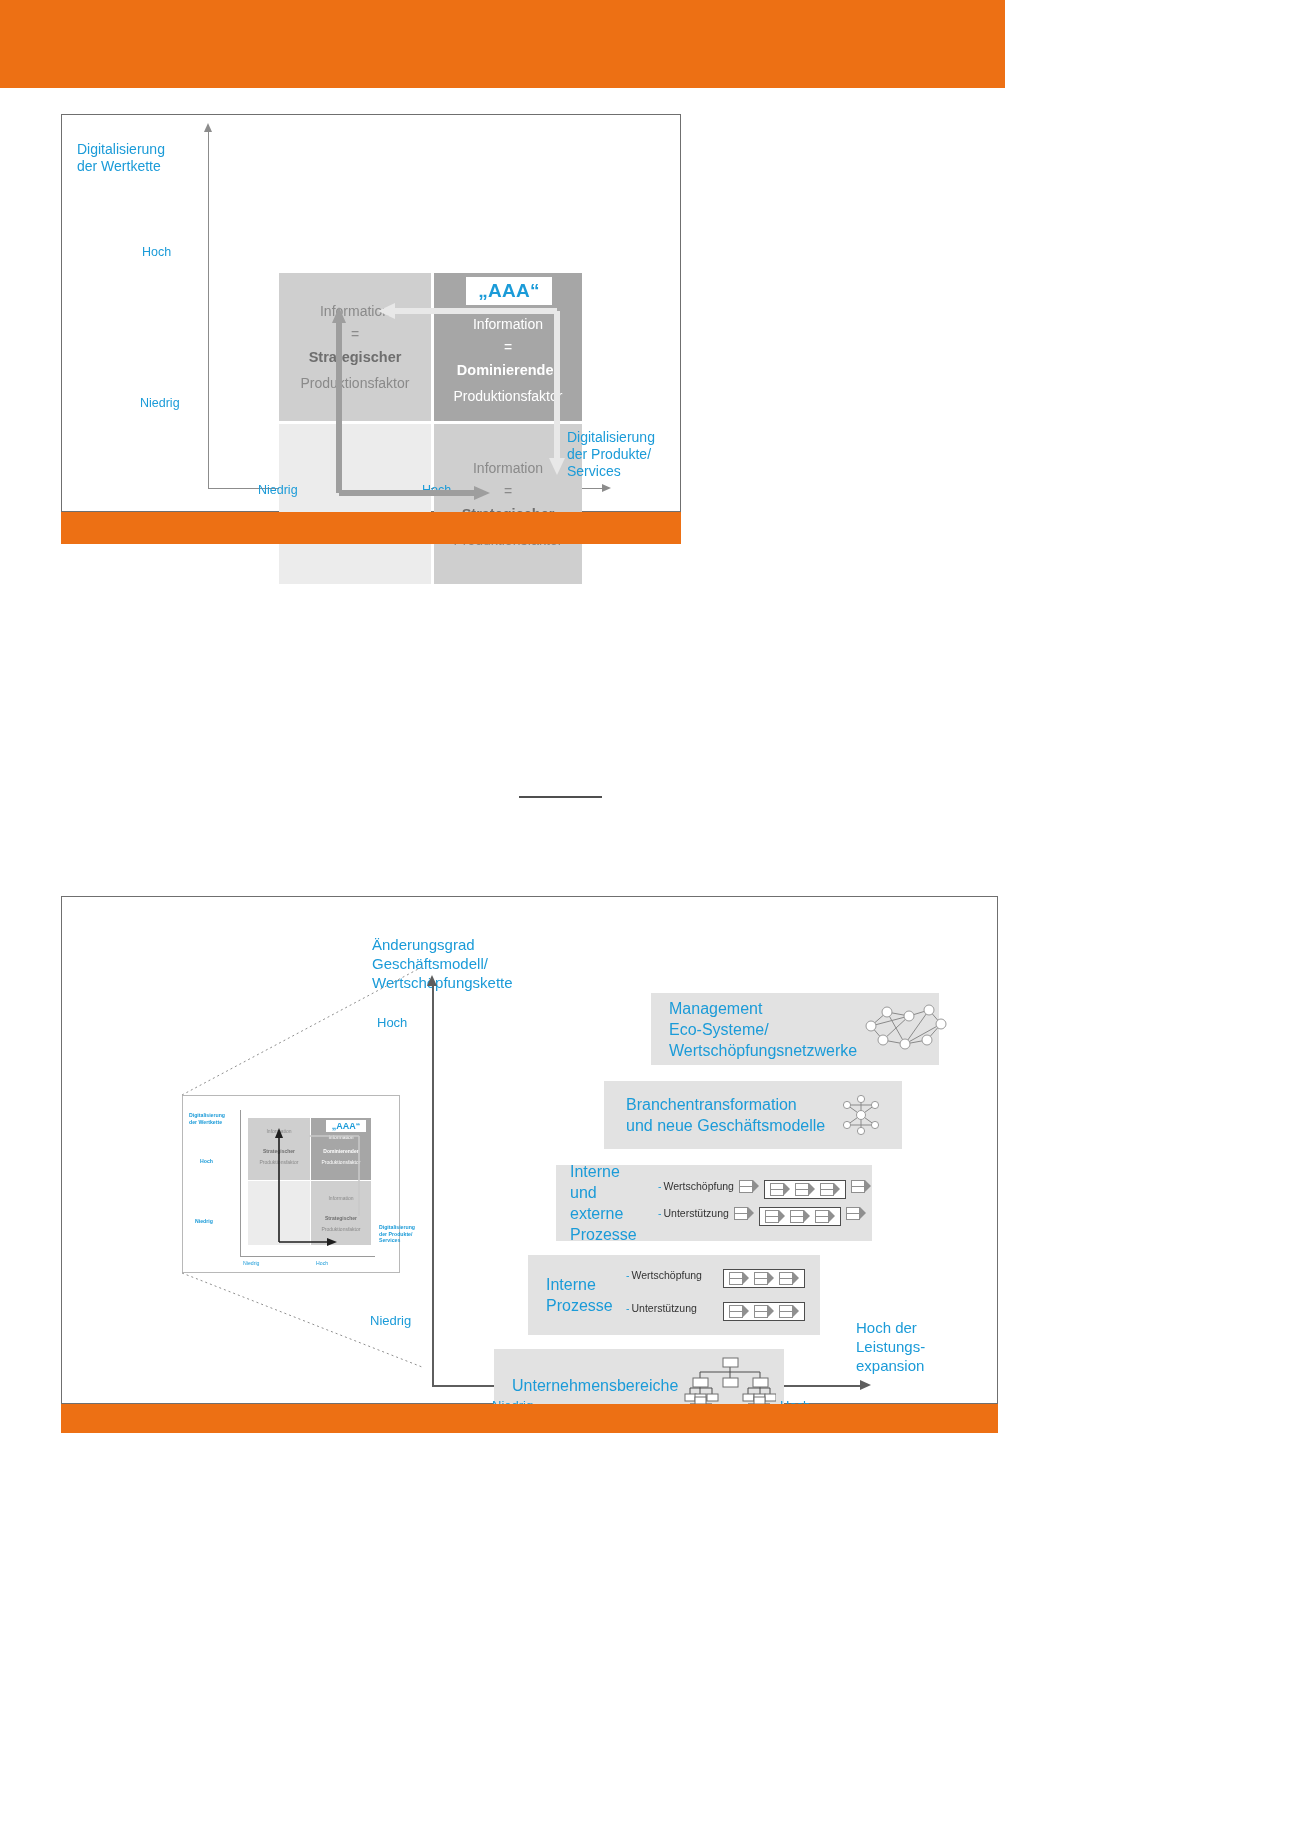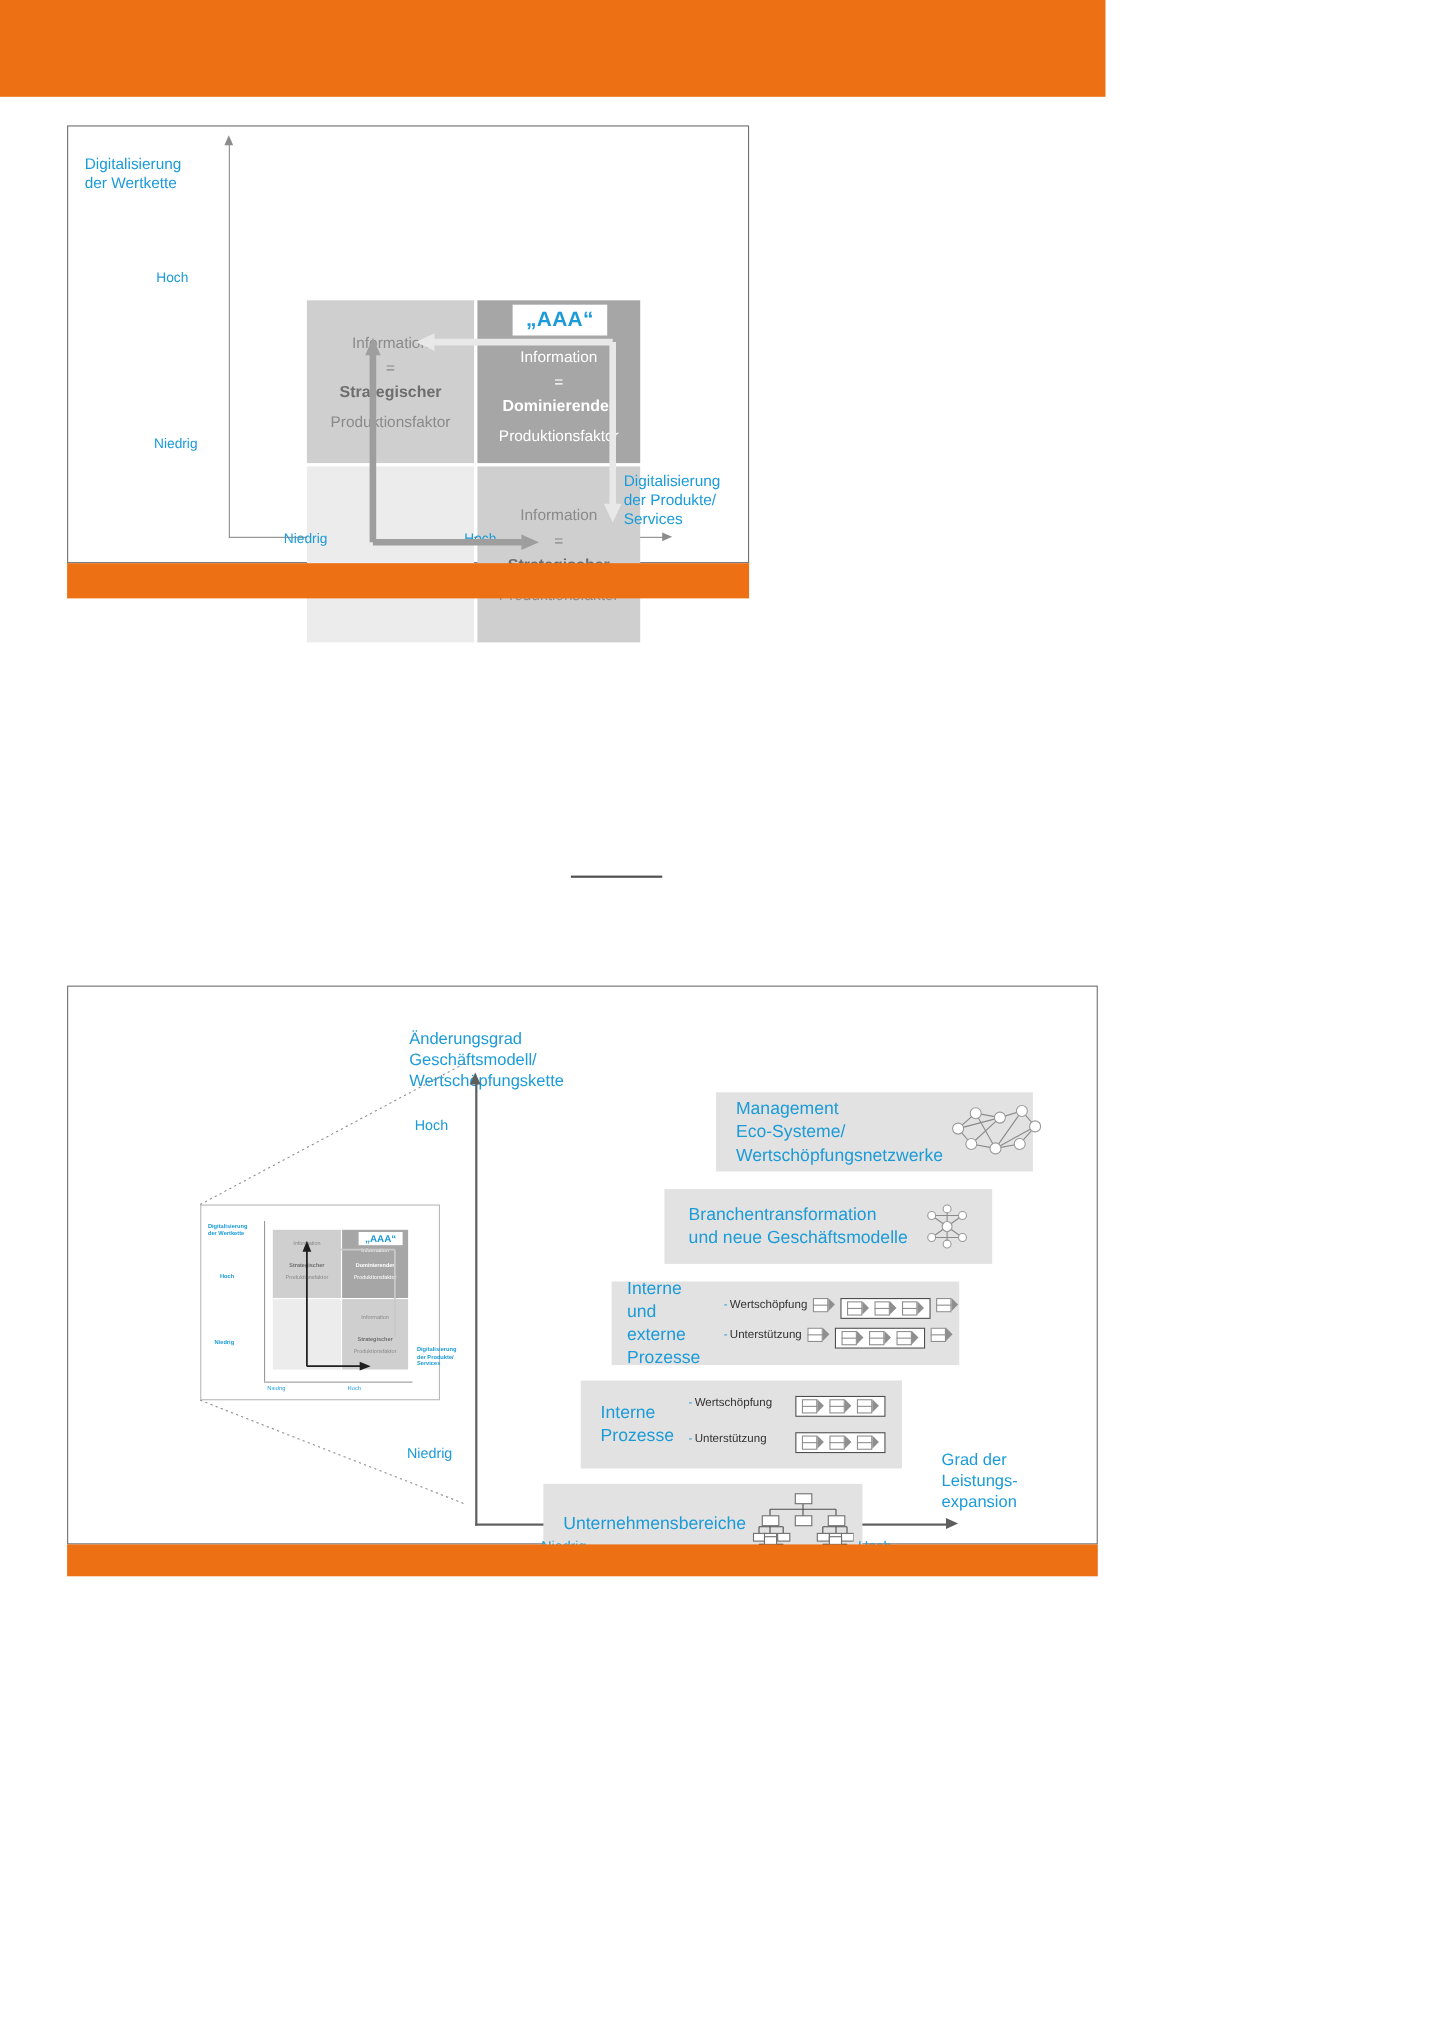--- a/index.html
+++ b/index.html
@@ -586,21 +586,21 @@
               <rect x="69" y="55" width="11" height="7"></rect>
               <rect x="80" y="55" width="11" height="7"></rect>
           </g>
         </svg>
       </div>
 
       <div class="ax-tick f2-tick-xniedrig">Niedrig</div>
       <div class="ax-tick f2-tick-xhoch">Hoch</div>
 
       <div class="ax-label f2-xlabel">
-        <div>Grad der</div>
+        <div>Hoch der</div>
         <div>Leistungs-</div>
         <div>expansion</div>
       </div>
 
     </div>
   </div>
 
   <div class="orange-band-fig2"></div>
 
 </div>

